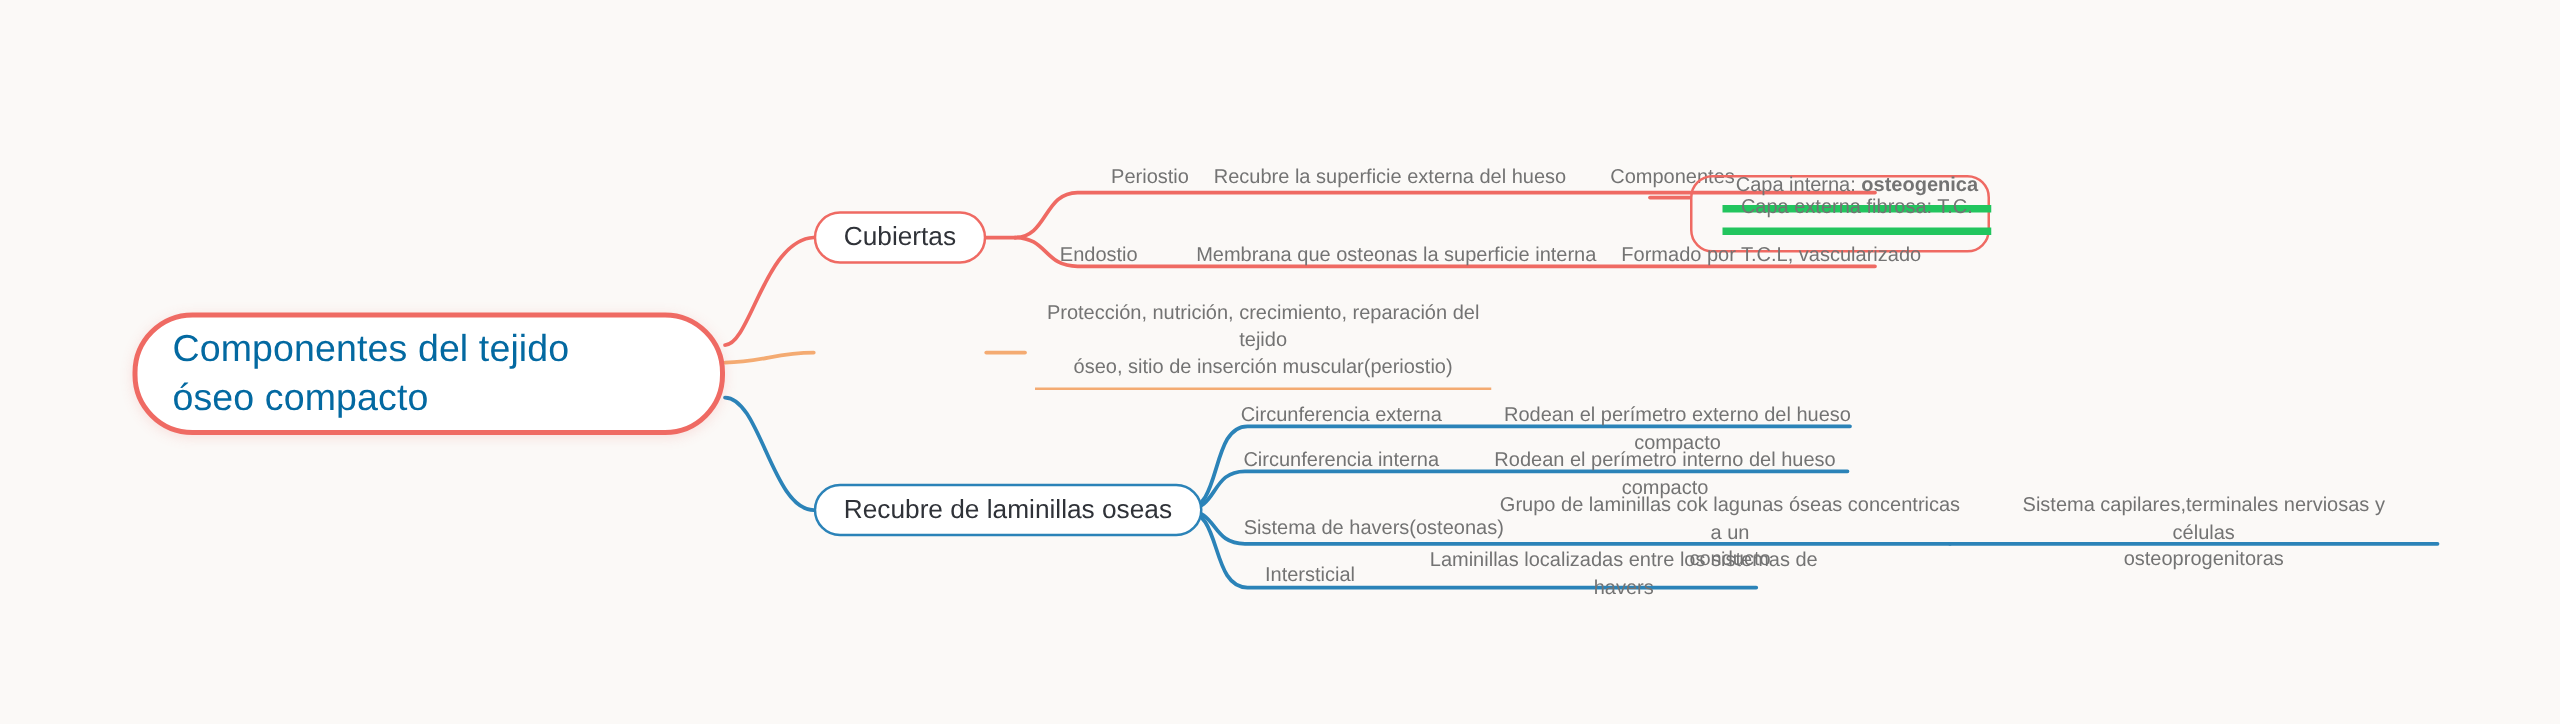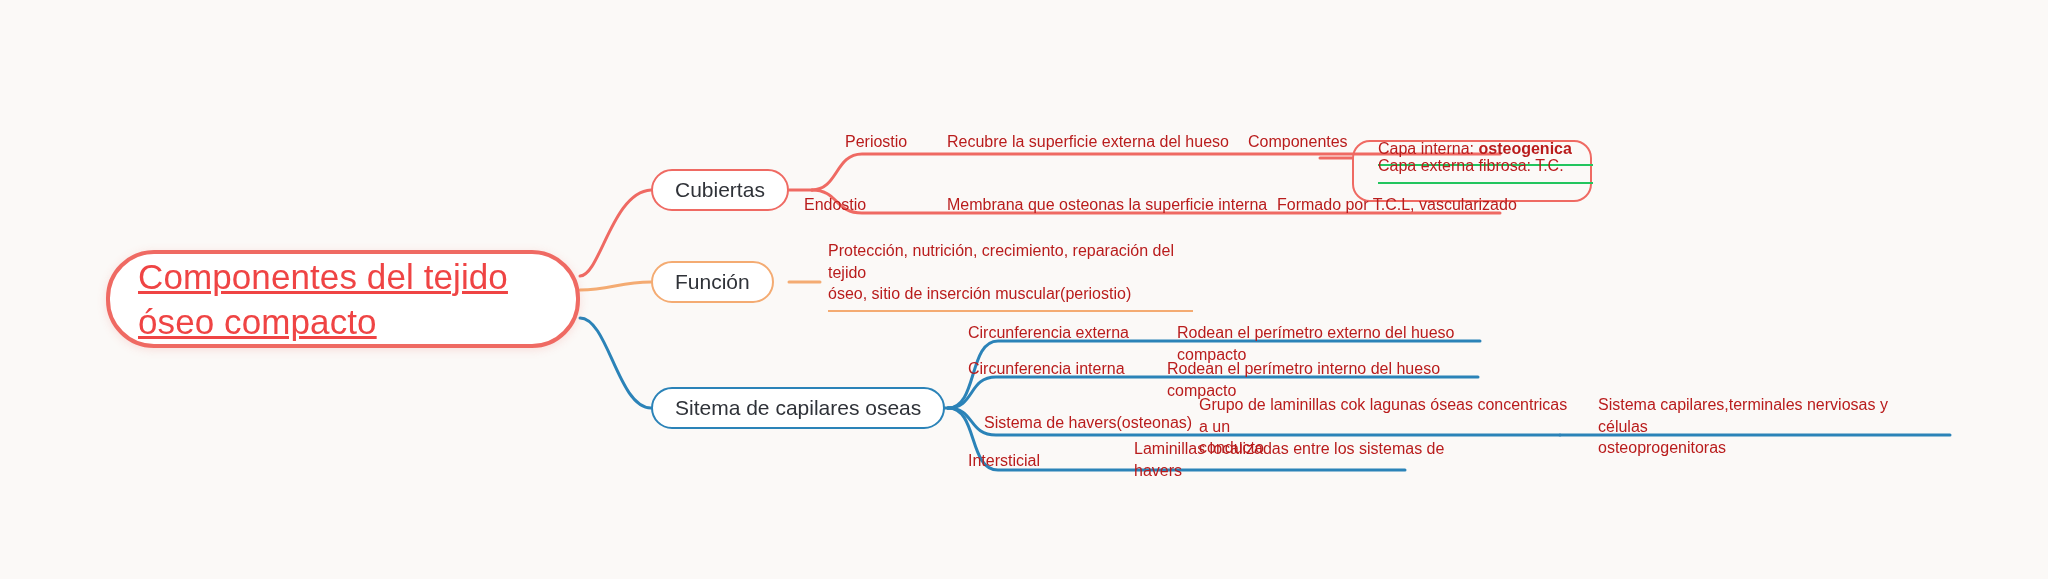--- a/index.html
+++ b/index.html
@@ -43,26 +43,25 @@
     top: 250px;
     width: 474px;
     height: 98px;
     border: 4px solid #ef6a63;
     border-radius: 48px;
     box-shadow: 0 2px 10px rgba(239,106,99,0.18);
     padding: 0 28px;
     justify-content: flex-start;
   }
   .root-text {
-    font-size: 35px;
+    font-size: 30px;
     line-height: 1.3;
     letter-spacing: 0.1px;
-    color: #ef4444;
+    color: #0369a1;
     white-space: pre-line;
-    text-decoration: underline;
   }
   .branch {
     height: 42px;
     border: 2px solid #ef6a63;
     font-size: 21px;
     padding: 0 22px;
   }
   .branch-cubiertas {
     left: 651px;
     top: 169px;
@@ -78,25 +77,26 @@
     top: 387px;
     border-color: #2b83b8;
   }
 
   
   .leaf {
     position: absolute;
     box-sizing: border-box;
     font-size: 16px;
     line-height: 1.35;
-    color: #b91c1c;
+    color: #737373;
     padding-bottom: 5px;
     white-space: pre-line;
+    text-align: center;
   }
-  .leaf.u-red    { border-bottom: 2px solid #22c55e; }
+  .leaf.u-red    { border-bottom: 6px solid #22c55e; }
   .leaf.u-orange { border-bottom: 2px solid #f4ab72; }
   .leaf.no-rule  { border-bottom: none; }
   .leaf b { font-weight: bold; }
 
   
   .nest-box {
     position: absolute;
     box-sizing: border-box;
     border: 2px solid #ef6a63;
     border-radius: 18px;
@@ -137,26 +137,23 @@
 
   <div class="pill root">
     <span class="root-text">Componentes del tejido
 óseo compacto</span>
   </div>
 
   <div class="pill branch branch-cubiertas">
     <span>Cubiertas</span>
   </div>
 
-  <div class="pill branch branch-funcion">
-    <span>Función</span>
-  </div>
 
   <div class="pill branch branch-laminillas">
-    <span>Sitema de capilares oseas</span>
+    <span>Recubre de laminillas oseas</span>
   </div>
 
   <div class="leaf no-rule" style="left:845px; top:131px; width:150px;">Periostio</div>
 
   <div class="leaf no-rule" style="left:947px; top:131px; width:330px;">Recubre la superficie externa  del hueso</div>
 
   <div class="leaf no-rule" style="left:1248px; top:131px; width:180px;">Componentes</div>
 
   <div class="nest-box" style="left:1352px; top:140px; width:240px; height:62px;"></div>
 

